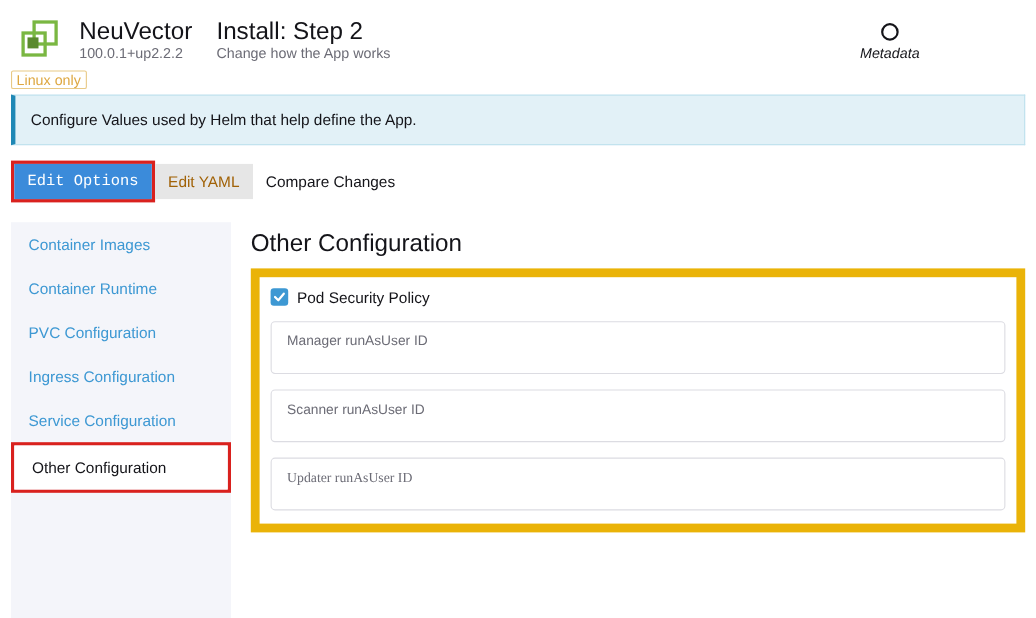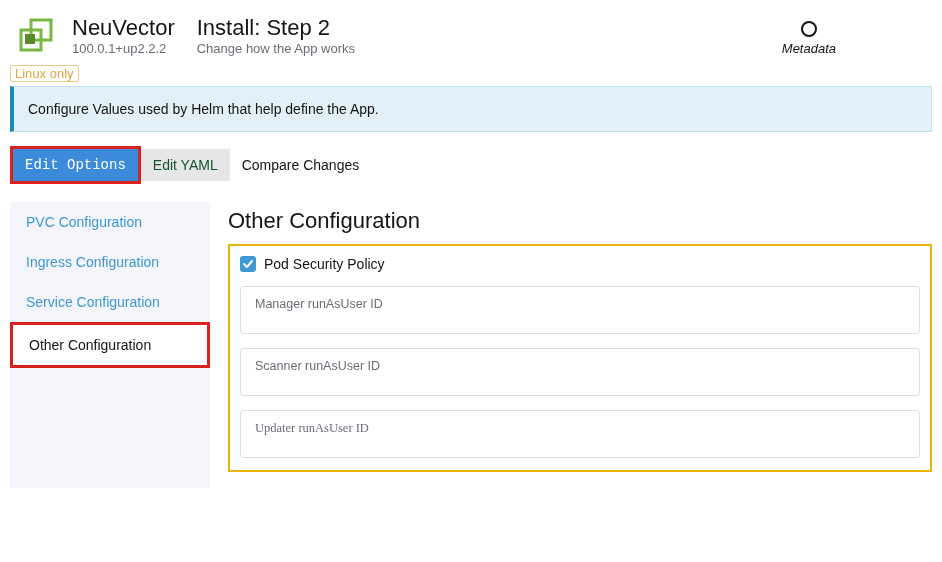--- a/index.html
+++ b/index.html
@@ -91,21 +91,21 @@
       padding: 8px 12px;
       cursor: pointer;
     }
     .tab.active {
       background: #3b8bda;
       color: #fff;
       font-family: Liberation Mono, monospace;
     }
     .tab.gray {
       background: #e6e6e6;
-      color: #14532d;
+      color: #a16207;
     }
     .tab.plain { background: #fff; color:#141419; }
 
     
     .main-area {
       display: flex;
       padding: 0 10px;
     }
     .sidebar {
       width: 200px;
@@ -131,21 +131,21 @@
       flex: 1;
       padding-left: 18px;
     }
     .content h2 {
       font-size: 22px;
       font-weight: 400;
       color: #141419;
       padding: 6px 0 10px 0;
     }
     .form-box {
-      border: 2px solid #eab308;
+      border: 8px solid #eab308;
       padding: 10px 10px 12px 10px;
     }
     .check-row {
       display: flex;
       align-items: center;
       gap: 8px;
       font-size: 14px;
       color: #141419;
       margin-bottom: 14px;
     }
@@ -206,20 +206,22 @@
 <div class="tab-row">
   <div class="edit-options-wrap">
     <div class="tab active">Edit Options</div>
   </div>
   <div class="tab gray">Edit YAML</div>
   <div class="tab plain">Compare Changes</div>
 </div>
 
 <div class="main-area">
   <div class="sidebar">
+    <div class="sidebar-item">Container Images</div>
+    <div class="sidebar-item">Container Runtime</div>
     <div class="sidebar-item">PVC Configuration</div>
     <div class="sidebar-item">Ingress Configuration</div>
     <div class="sidebar-item">Service Configuration</div>
     <div class="other-config-wrap">
       <div class="sidebar-item selected">Other Configuration</div>
     </div>
   </div>
 
   <div class="content">
     <h2>Other Configuration</h2>

